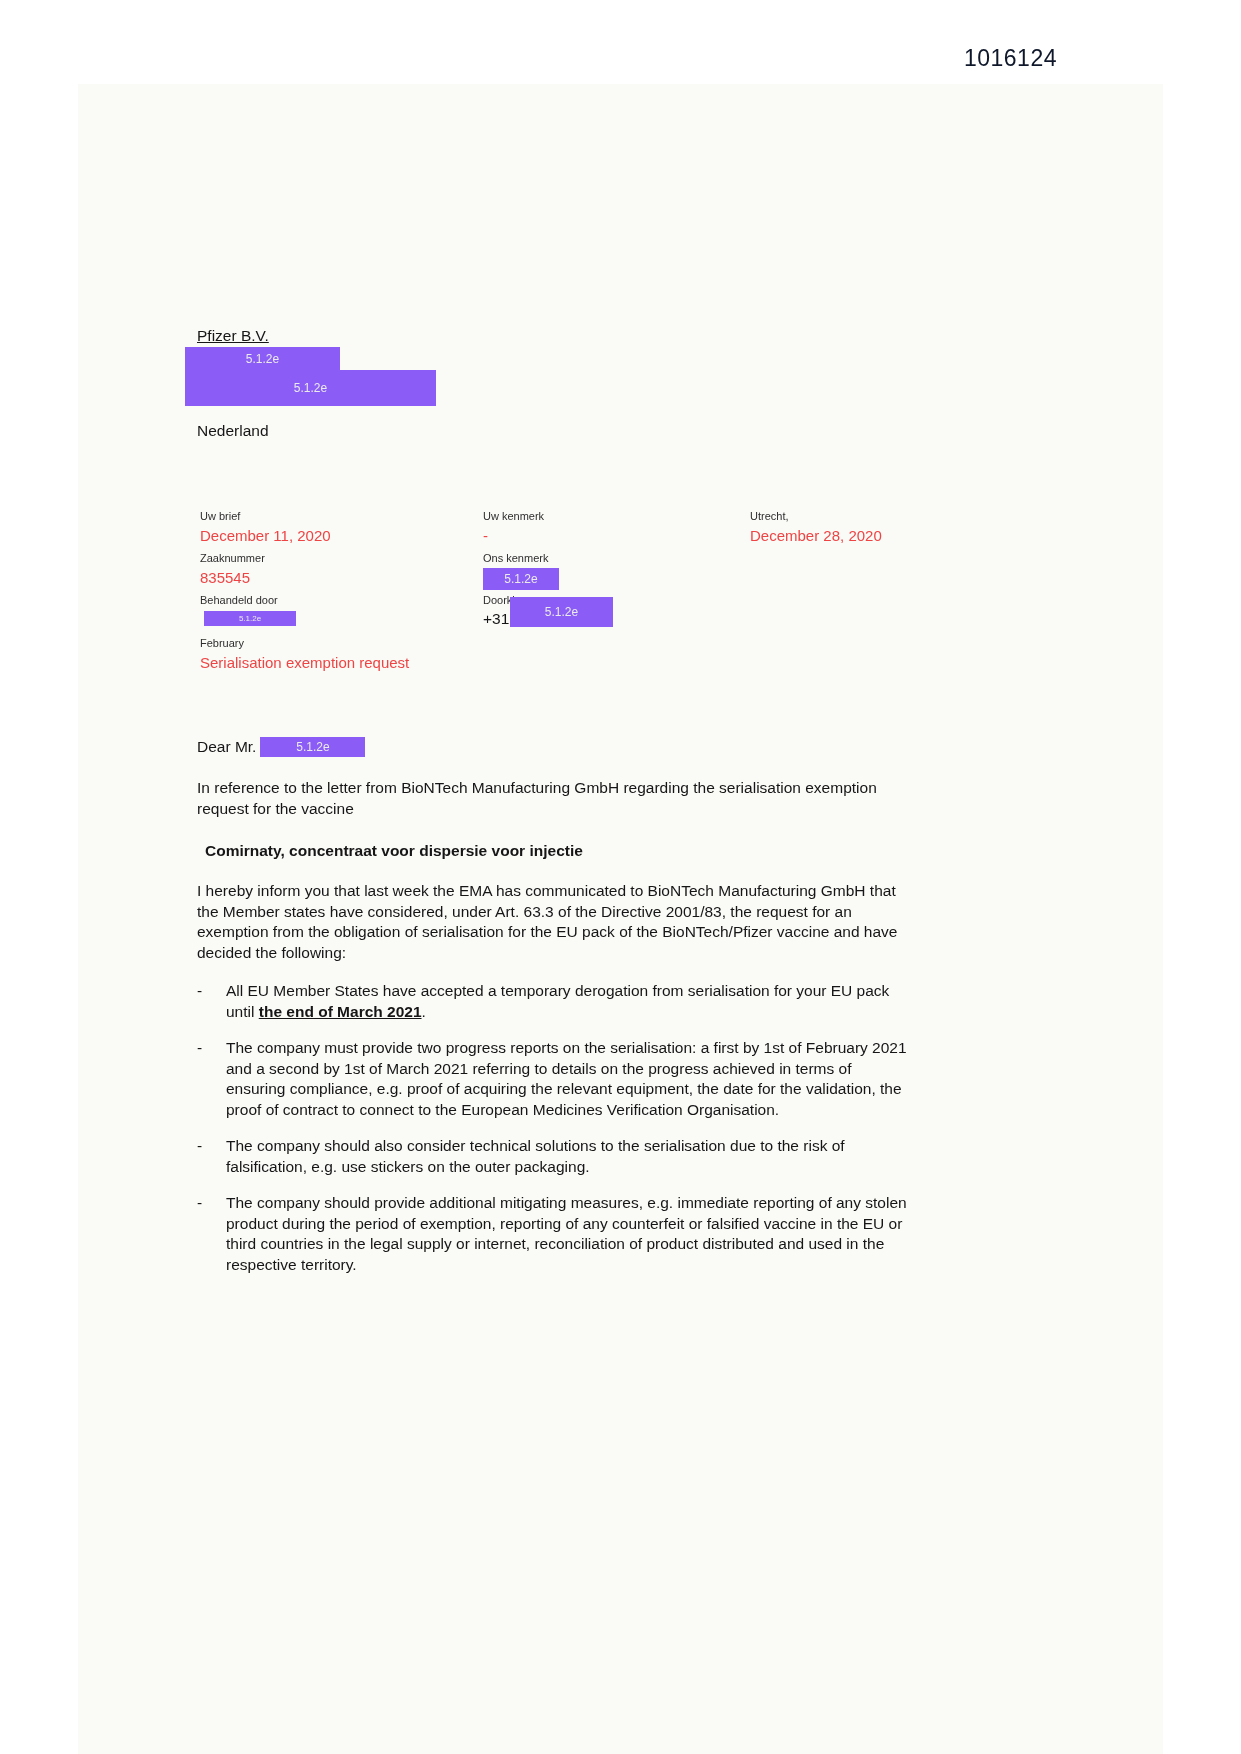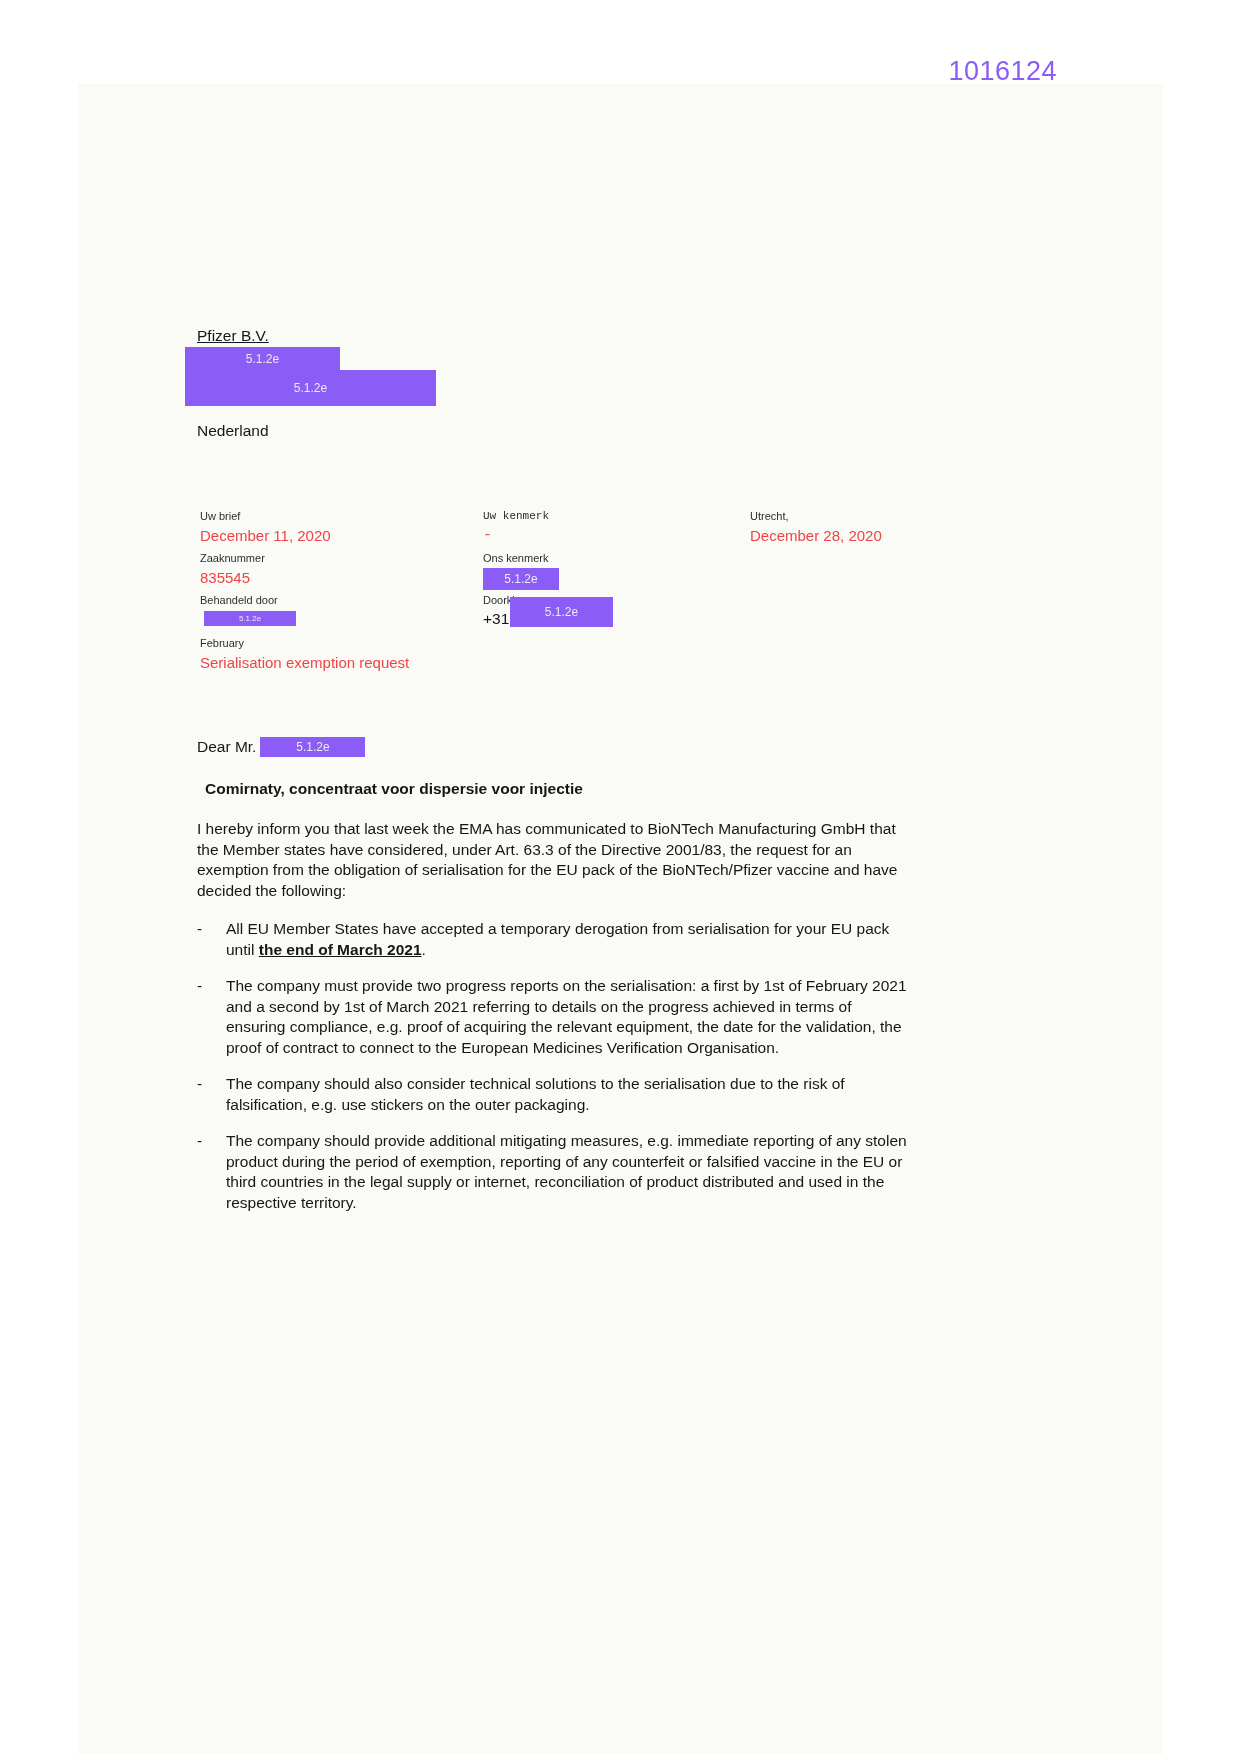--- a/index.html
+++ b/index.html
@@ -10,43 +10,43 @@
     background:#ffffff;
     font-family:"Liberation Sans", sans-serif;
     color:#161616;
     overflow:hidden;
   }
   .scan-tint {
     position:absolute; left:78px; top:84px; width:1085px; height:1670px;
     background:#fafaf7;
   }
   .doc-number {
-    position:absolute; top:56px; right:184px;
-    font-size:27px; color:#8b5cf6; letter-spacing:0.5px;
+    position:absolute; top:45px; right:184px;
+    font-size:23px; color:#0f172a; letter-spacing:0.5px;
   }
 
   
   .recipient { position:absolute; left:185px; top:326px; }
   .recipient-name { margin-left:12px; font-size:15.5px; line-height:19px;text-decoration:underline; }
   .recipient-country { margin-left:12px; margin-top:16px; font-size:15.5px; }
 
   .redaction {
     background:#8b5cf6; color:#ebebeb;
     display:flex; align-items:center; justify-content:center;
     font-size:12px;
   }
   .red-addr1 { width:155px; height:23px; margin-top:2px; }
   .red-addr2 { width:251px; height:36px; }
 
   
   .field { position:absolute; }
   .field .label { font-size:11px; color:#2e2e2e; line-height:13px; }
   .field .value { font-size:15px; color:#ef4444; margin-top:3px; line-height:19px; }
   .f-uwbrief    { left:200px; top:510px; }
-  .f-uwkenmerk  { left:483px; top:510px;font-family:Liberation Mono, monospace; }
+  .f-uwkenmerk  { left:483px; top:510px; }
   .f-utrecht    { left:750px; top:510px; }
   .f-zaak       { left:200px; top:552px; }
   .f-onskenmerk { left:483px; top:552px; }
   .f-behandeld  { left:200px; top:594px; }
   .f-doorkies   { left:483px; top:594px; }
   .f-onderwerp  { left:200px; top:637px; }
 
   .red-onskenmerk { width:76px; height:22px; margin-top:3px; }
   .red-behandeld  { width:92px; height:15px; margin-top:4px; margin-left:4px; font-size:8px; }
   .f-doorkies { width:160px; }
@@ -135,20 +135,21 @@
 
   <div class="letter-body">
 
     <div class="salutation">
       <span>Dear Mr.</span>
       <span class="redaction red-salutation">
         <span>5.1.2e</span>
       </span>
     </div>
 
+    <div class="para">In reference to the letter from BioNTech Manufacturing GmbH regarding the serialisation exemption request for the vaccine</div>
 
     <div class="product">Comirnaty, concentraat voor dispersie voor injectie</div>
 
     <div class="para">I hereby inform you that last week the EMA has communicated to BioNTech Manufacturing GmbH that the Member states have considered, under Art. 63.3 of the Directive 2001/83, the request for an exemption from the obligation of serialisation for the EU pack of the BioNTech/Pfizer vaccine and have decided the following:</div>
 
     <div class="bullets">
 
       <div class="bullet">
         <span class="marker">-</span>
         <span class="btxt"><span>All EU Member States have accepted a temporary derogation from serialisation for your EU pack until </span><span class="emphasis">the end of March 2021</span><span>.</span></span>

